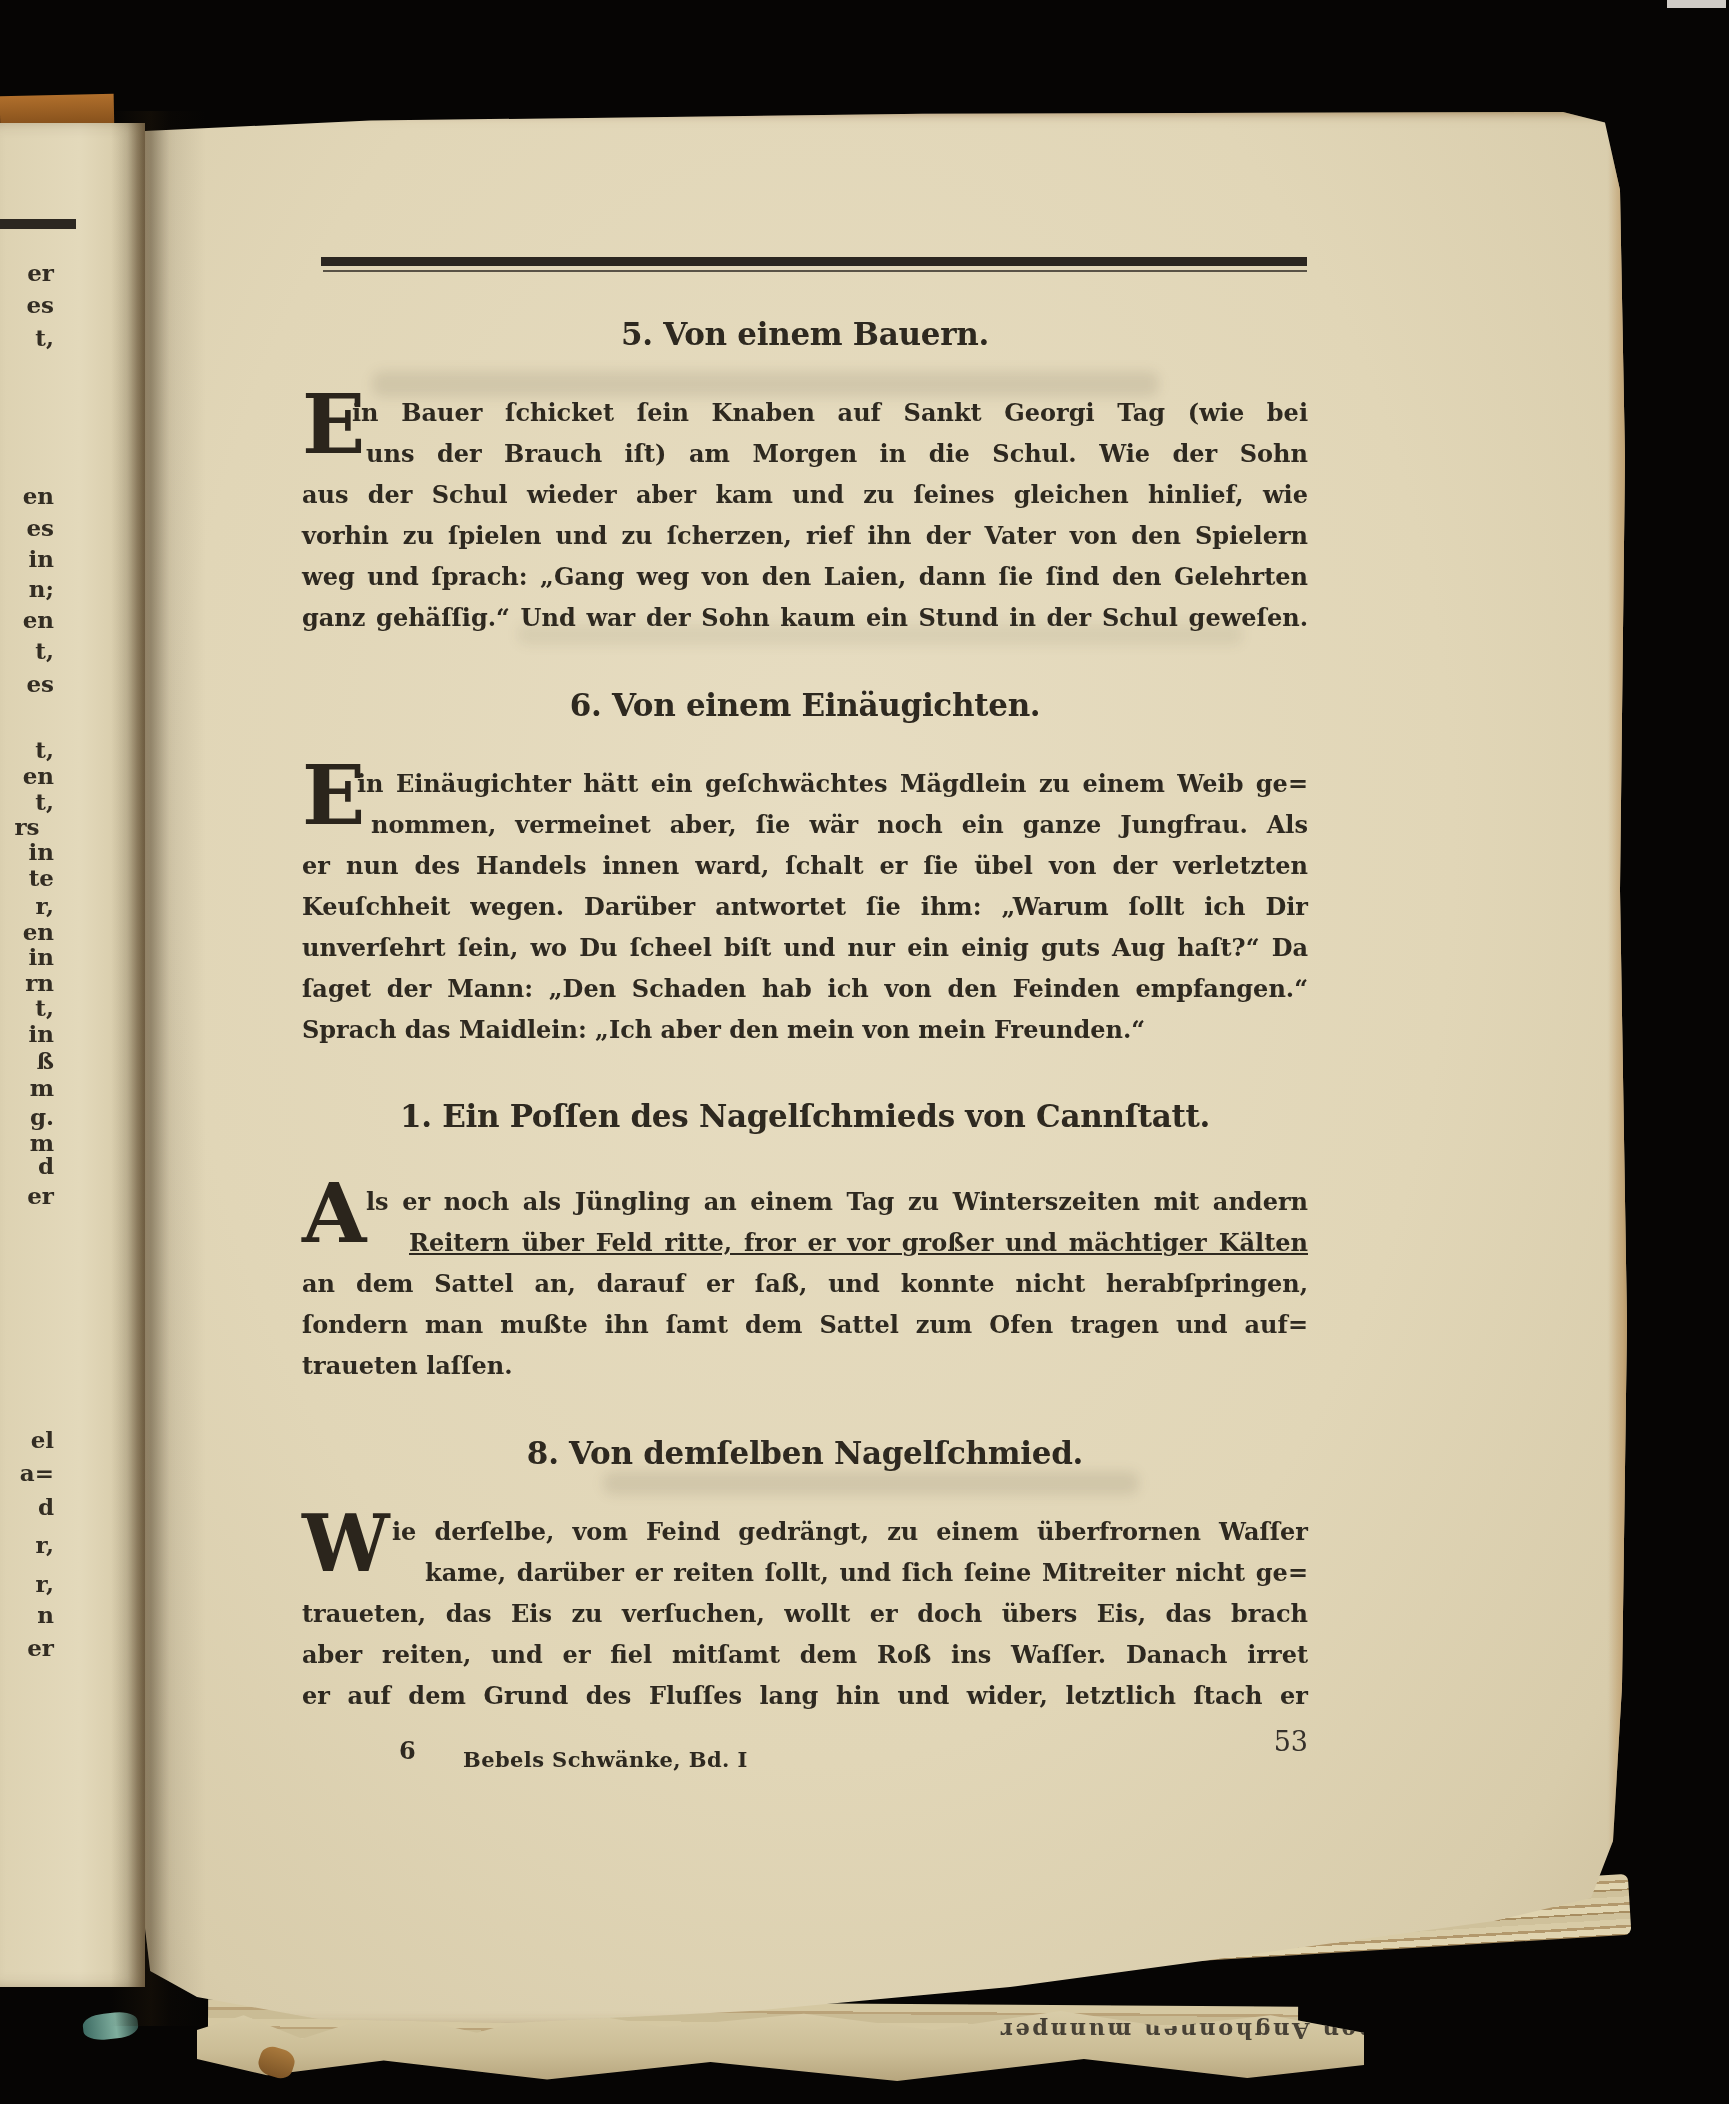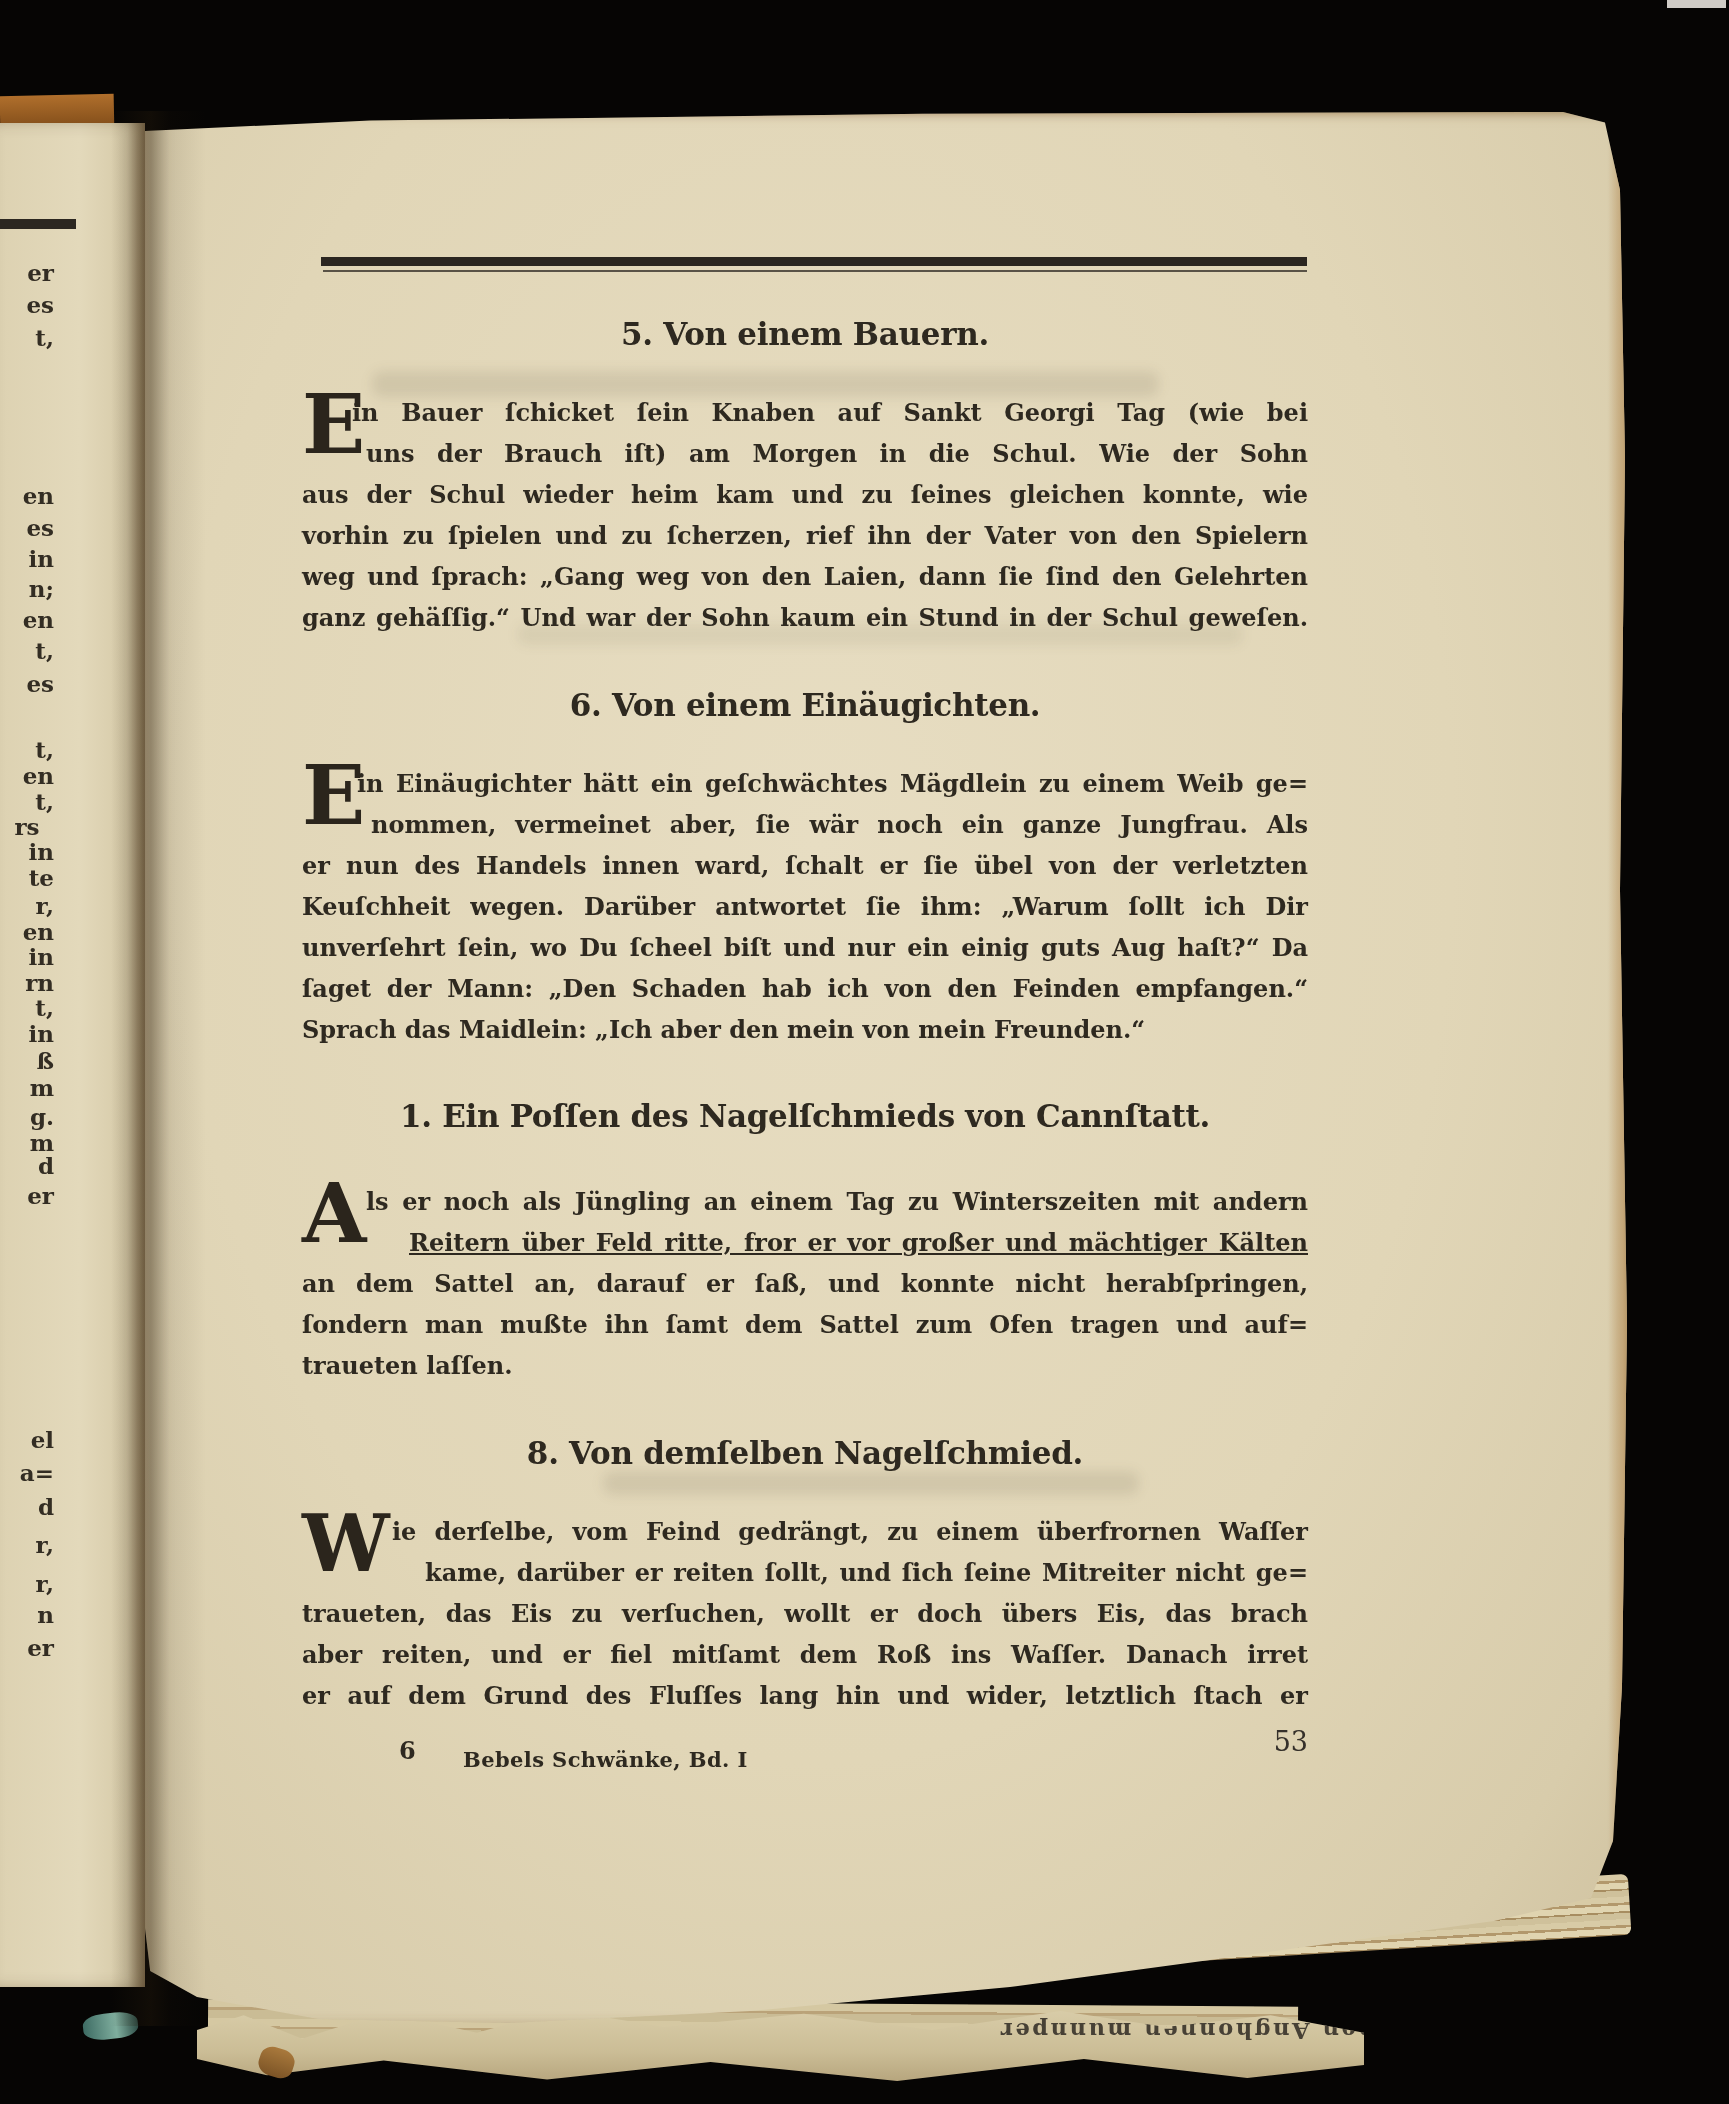--- a/index.html
+++ b/index.html
@@ -147,21 +147,21 @@
     <div class="showthrough st2"></div>
     <div class="showthrough st3"></div>
 
     <div id="content">
         <div class="sec s1">
           <div class="heading">5. Von einem Bauern.</div>
           <div class="para">
             <span class="dropcap">E</span>
             <div class="line l0">in Bauer ſchicket ſein Knaben auf Sankt Georgi Tag (wie bei</div>
             <div class="line l1">uns der Brauch iſt) am Morgen in die Schul.  Wie der Sohn</div>
-            <div class="line l2">aus der Schul wieder heim kam und zu ſeines gleichen konnte, wie</div>
+            <div class="line l2">aus der Schul wieder aber kam und zu ſeines gleichen hinlief, wie</div>
             <div class="line l3">vorhin zu ſpielen und zu ſcherzen, rief ihn der Vater von den Spielern</div>
             <div class="line l4">weg und ſprach: „Gang weg von den Laien, dann ſie ſind den Gelehrten</div>
             <div class="line l5">ganz gehäſſig.“  Und war der Sohn kaum ein Stund in der Schul geweſen.</div>
           </div>
         </div>
         <div class="sec s2">
           <div class="heading">6. Von einem Einäugichten.</div>
           <div class="para">
             <span class="dropcap">E</span>
             <div class="line l0">in Einäugichter hätt ein geſchwächtes Mägdlein zu einem Weib ge=</div>

